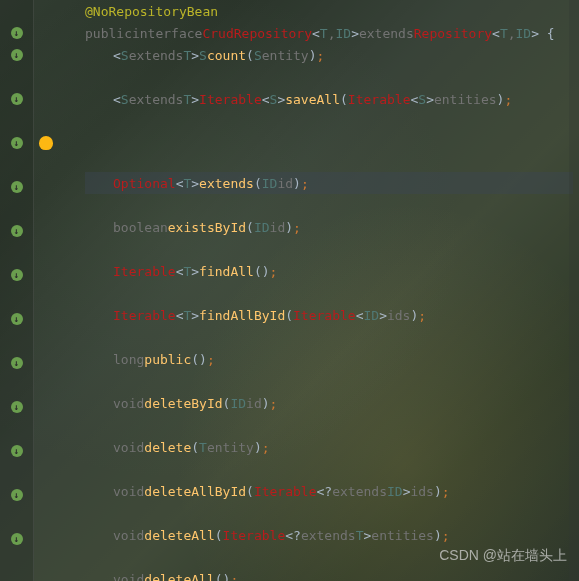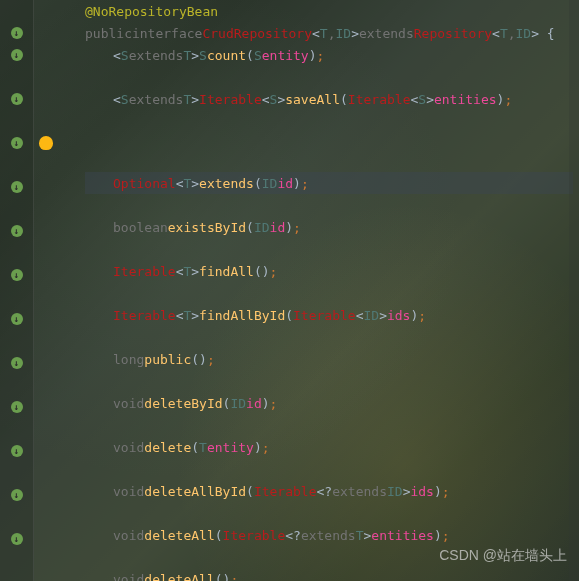--- a/index.html
+++ b/index.html
@@ -83,21 +83,21 @@
     .code-line.hl {
       background: rgba(60,70,85,0.4);
       margin-top: 40px;
     }
     .indent2 { padding-left: 28px; }
     .kw { color: #737373; }
     .anno { color: #bbb529; }
     .gen { color: #507874; }
     .method { color: #ffc66d; }
     .type { color: #b91c1c; }
-    .param { color: #ec4899; text-align: center; }
+    .param { color: #737373; text-align: center; }
     .punct { color: #a9b7c6; }
     .semi { color: #cc7832; }
     .watermark {
       position: absolute;
       bottom: 16px;
       right: 12px;
       color: rgba(220,220,220,0.7);
       font-size: 14px;
       font-family: sans-serif;
       z-index: 10;

